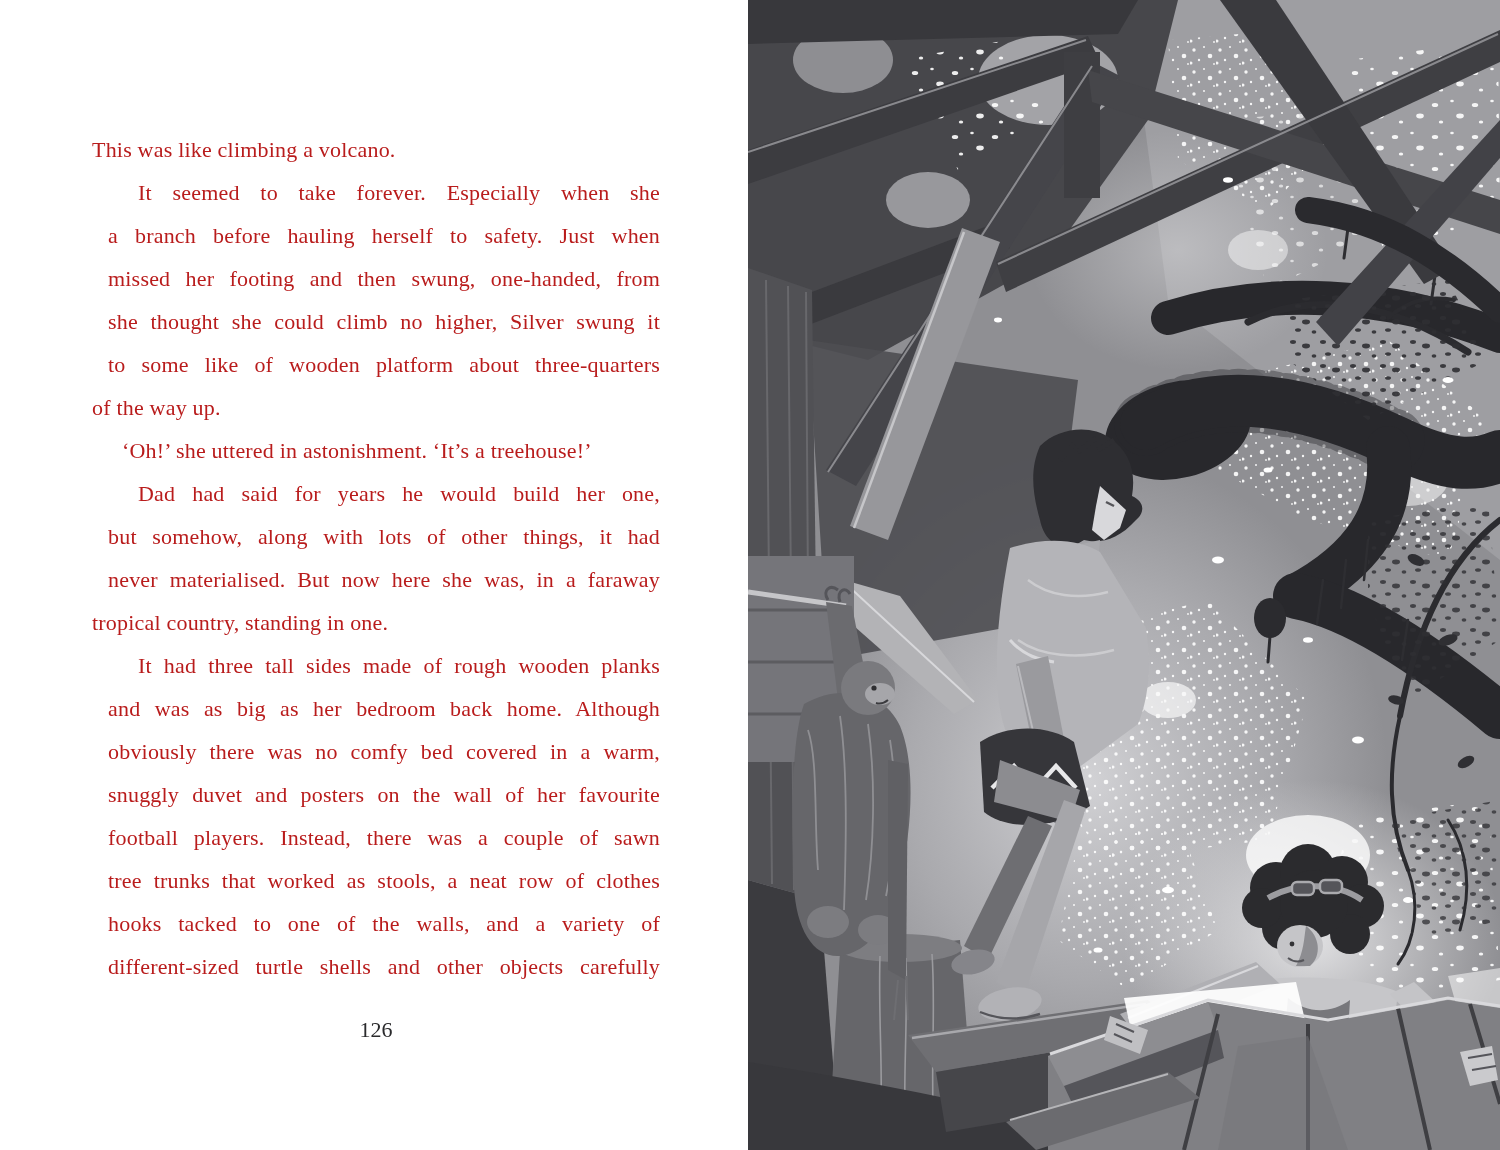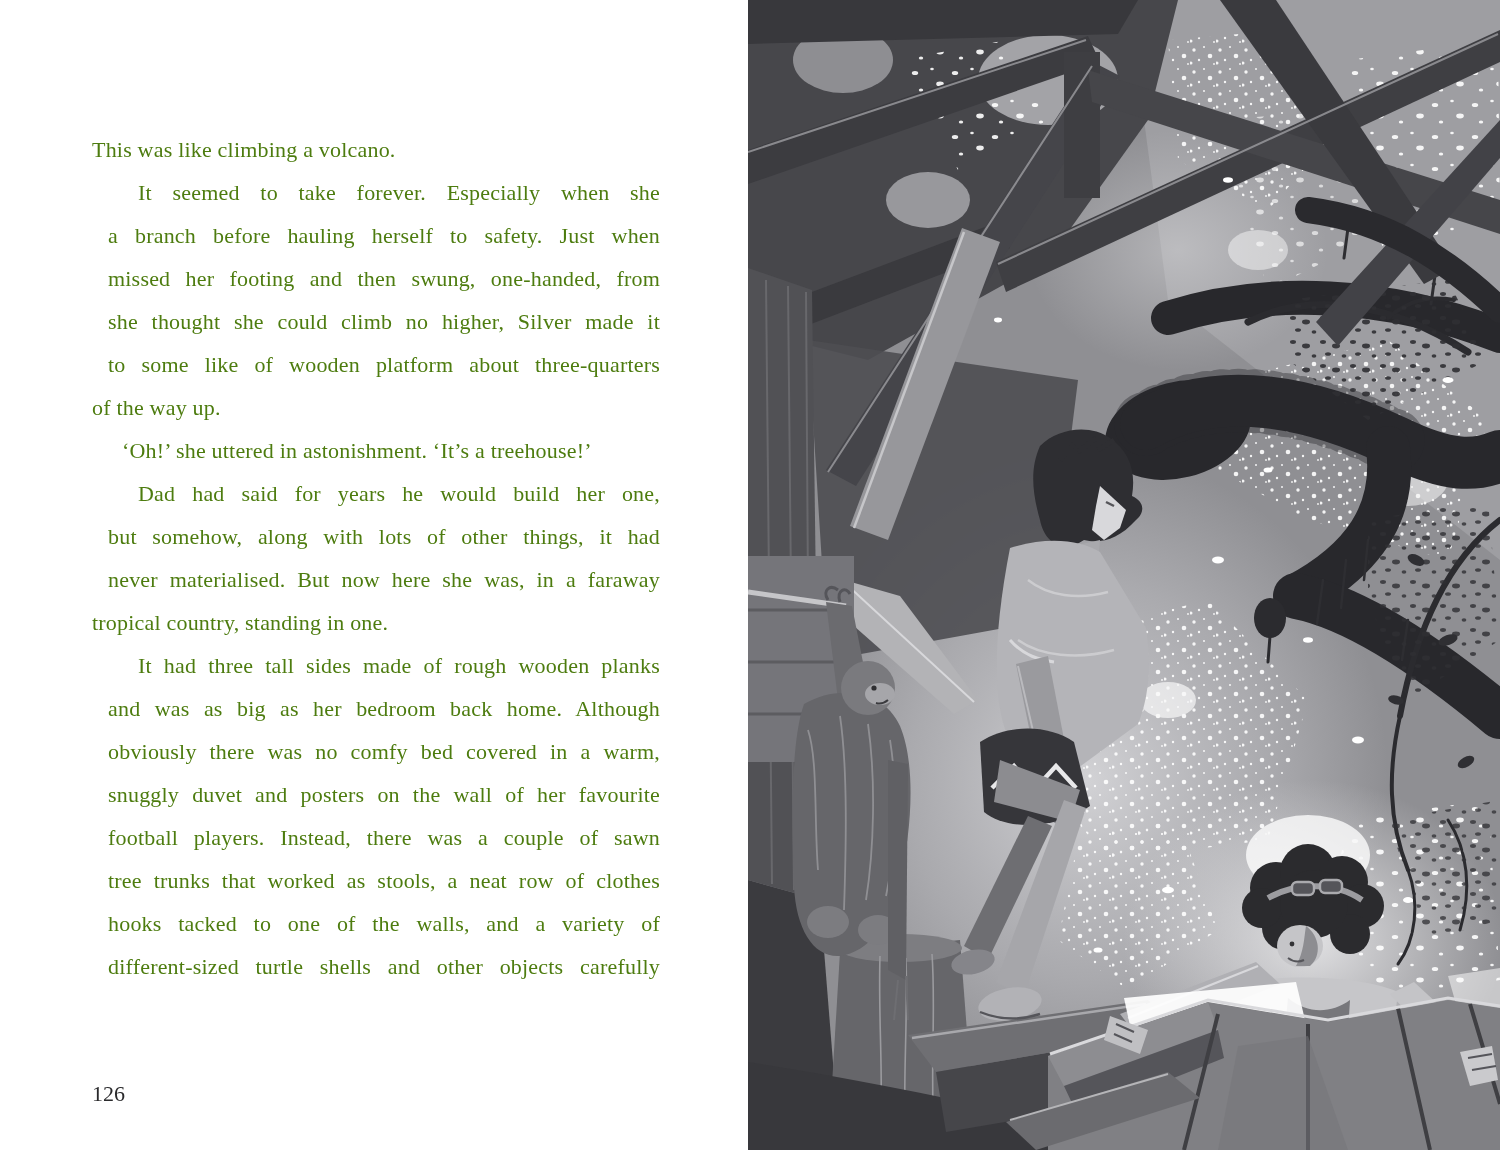--- a/index.html
+++ b/index.html
@@ -4,50 +4,50 @@
 <style>
   html,body{margin:0;padding:0;}
   body{
     width:1500px;height:1150px;position:relative;overflow:hidden;
     background:#ffffff;
     font-family:"Liberation Serif","DejaVu Serif",serif;
   }
   .spread{position:absolute;inset:0;}
   .text-column{
     position:absolute;left:92px;top:128px;width:568px;
-    color:#4d7c0f;font-size:22px;line-height:43px;letter-spacing:0.2px;
+    color:#b91c1c;font-size:22px;line-height:43px;letter-spacing:0.2px;
   }
   .para{margin:0;}
   .line{white-space:normal;}
   .line.j{text-align:justify;text-align-last:justify;margin-left:16px;}
   .line.ind{text-indent:30px;}
   .page-number{
-    position:absolute;left:92px;top:1072px;width:568px;
-    color:#2a2a2c;font-size:22px;line-height:43px;
+    position:absolute;left:92px;top:1008px;width:568px;
+    text-align:center;color:#2a2a2c;font-size:22px;line-height:43px;
   }
   .illustration{
     position:absolute;left:748px;top:0;width:752px;height:1150px;
   }
   .illustration svg{display:block;width:752px;height:1150px;}
 </style>
 </head>
 <body>
 
 <div class="spread">
 
   <div class="text-column">
     <div>
         <div class="para">
           <div class="line">This was like climbing a volcano.</div>
         </div>
         <div class="para">
           <div class="line j ind">It seemed to take forever. Especially when she</div>
           <div class="line j">a branch before hauling herself to safety. Just when</div>
           <div class="line j">missed her footing and then swung, one-handed, from</div>
-          <div class="line j">she thought she could climb no higher, Silver made it</div>
+          <div class="line j">she thought she could climb no higher, Silver swung it</div>
           <div class="line j">to some like of wooden platform about three-quarters</div>
           <div class="line">of the way up.</div>
         </div>
         <div class="para">
           <div class="line ind">‘Oh!’ she uttered in astonishment. ‘It’s a treehouse!’</div>
         </div>
         <div class="para">
           <div class="line j ind">Dad had said for years he would build her one,</div>
           <div class="line j">but somehow, along with lots of other things, it had</div>
           <div class="line j">never materialised. But now here she was, in a faraway</div>

